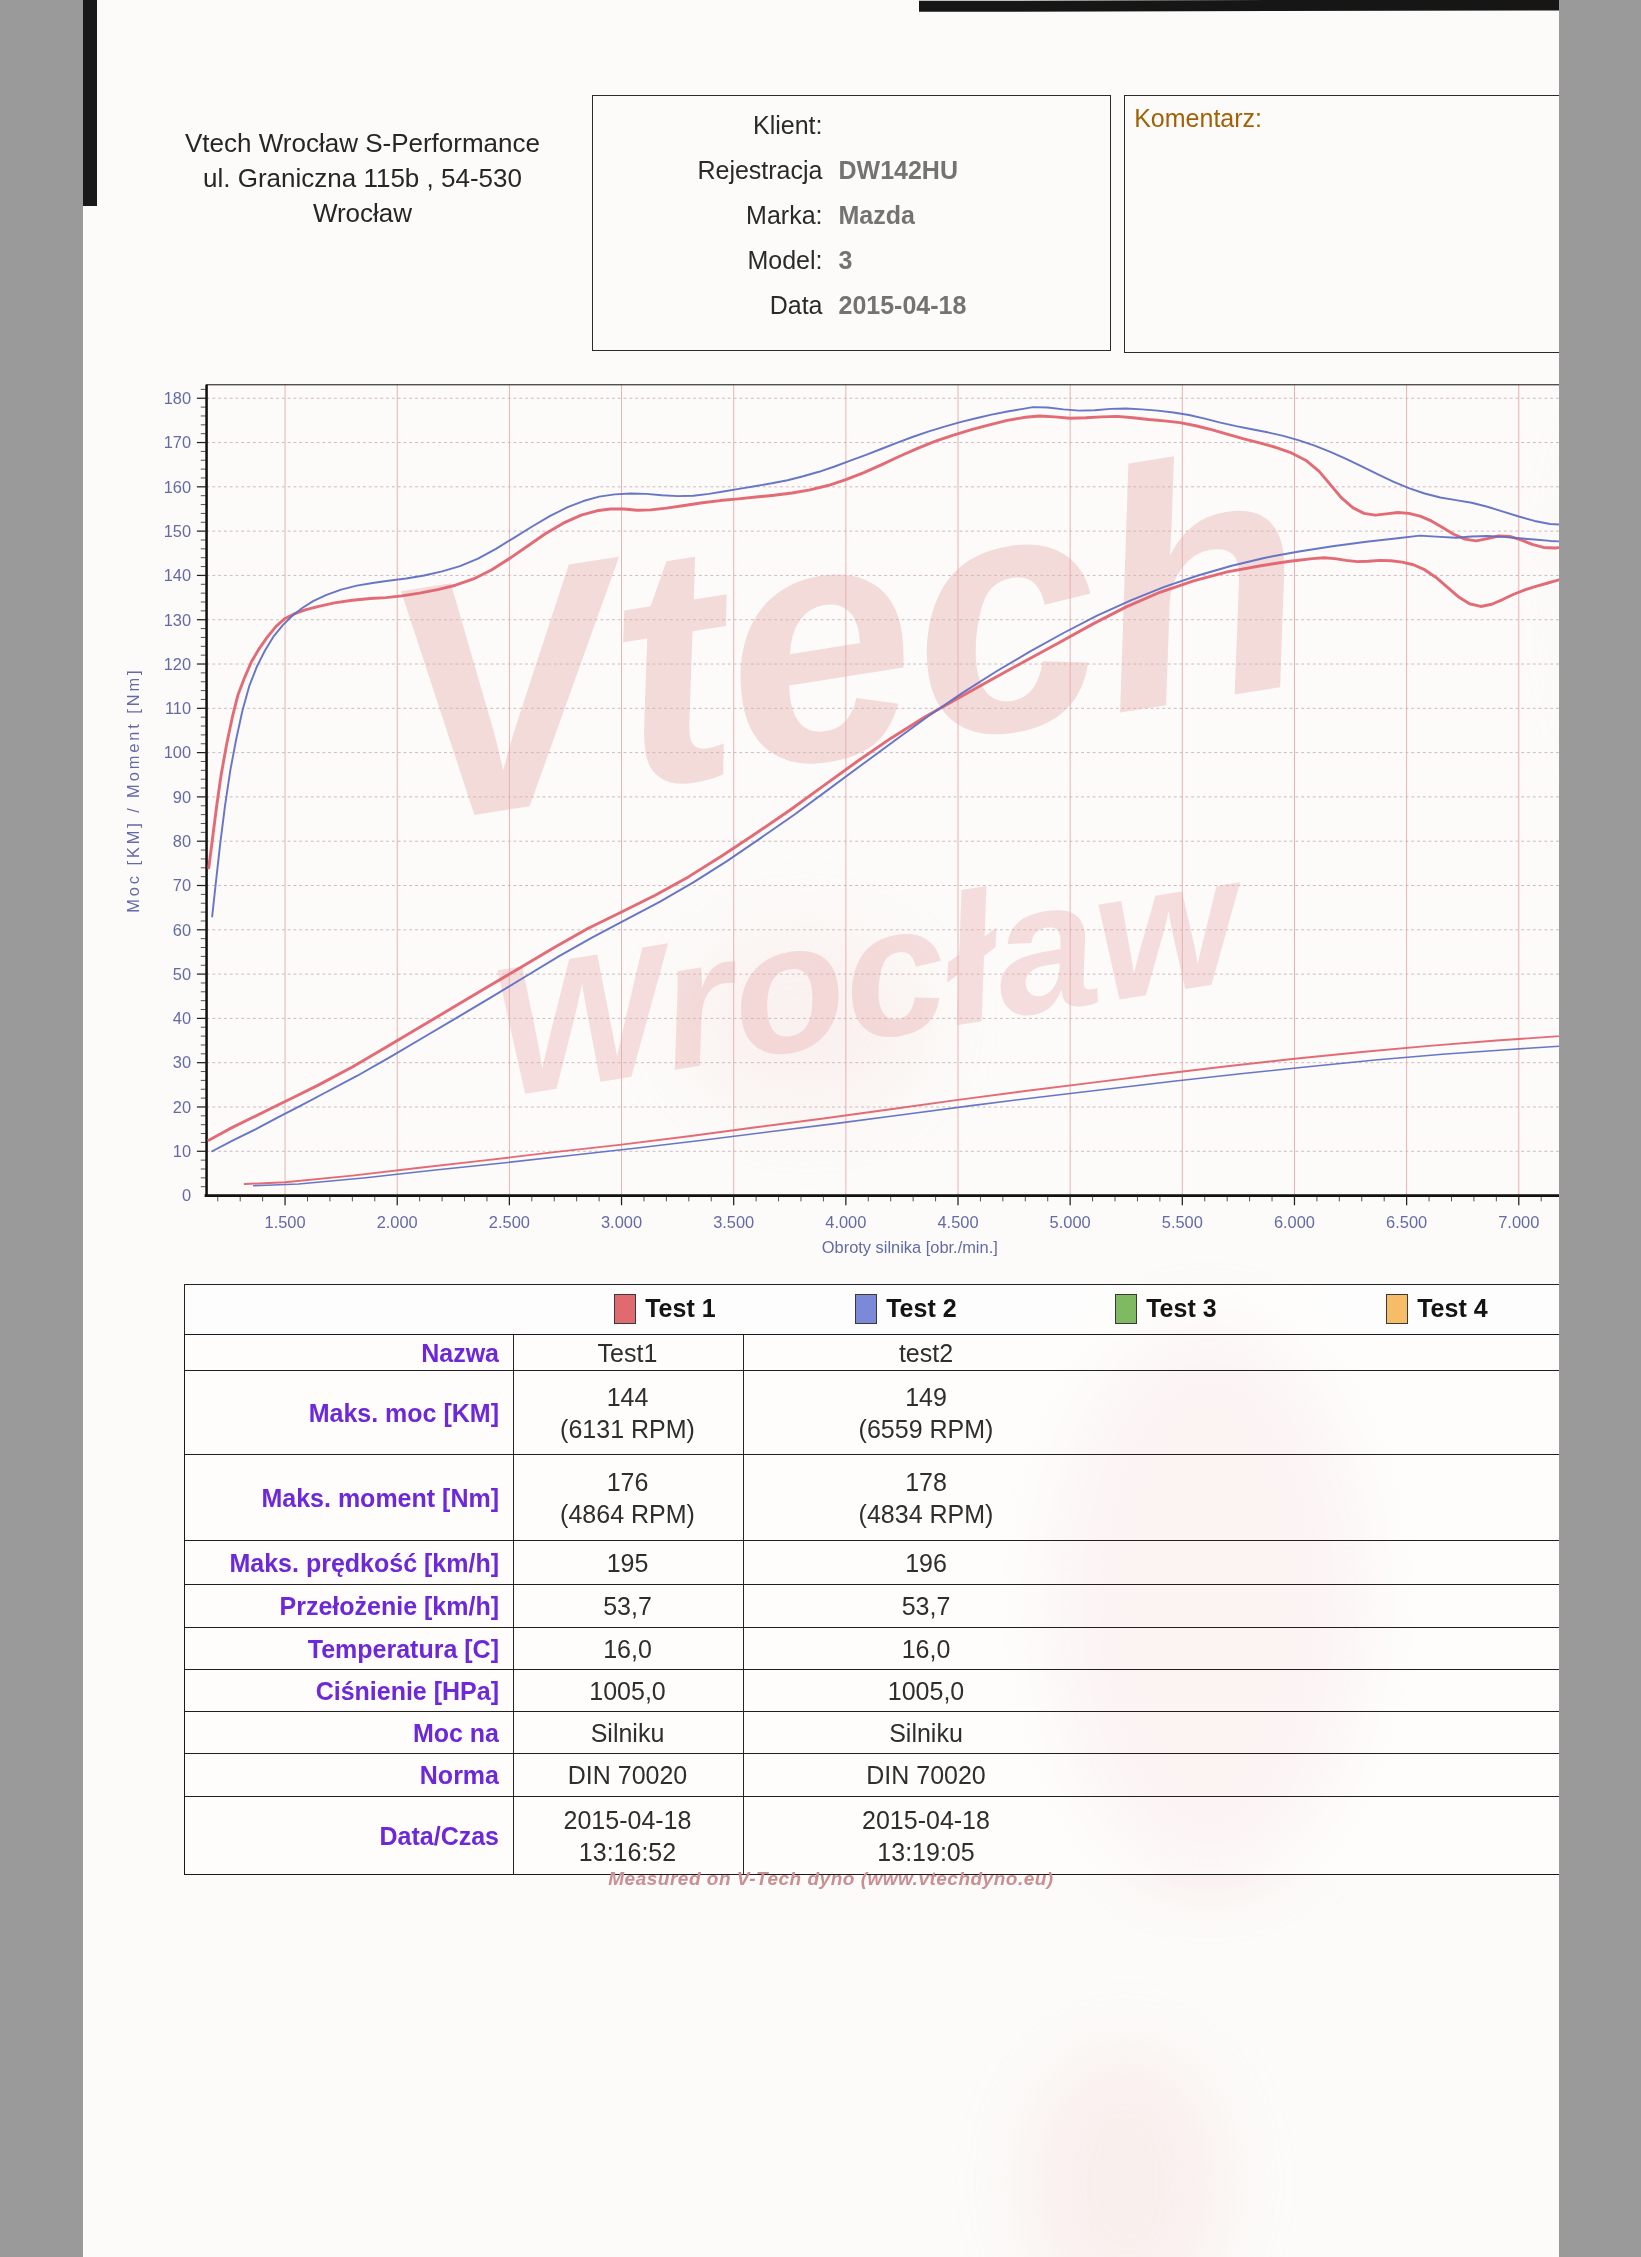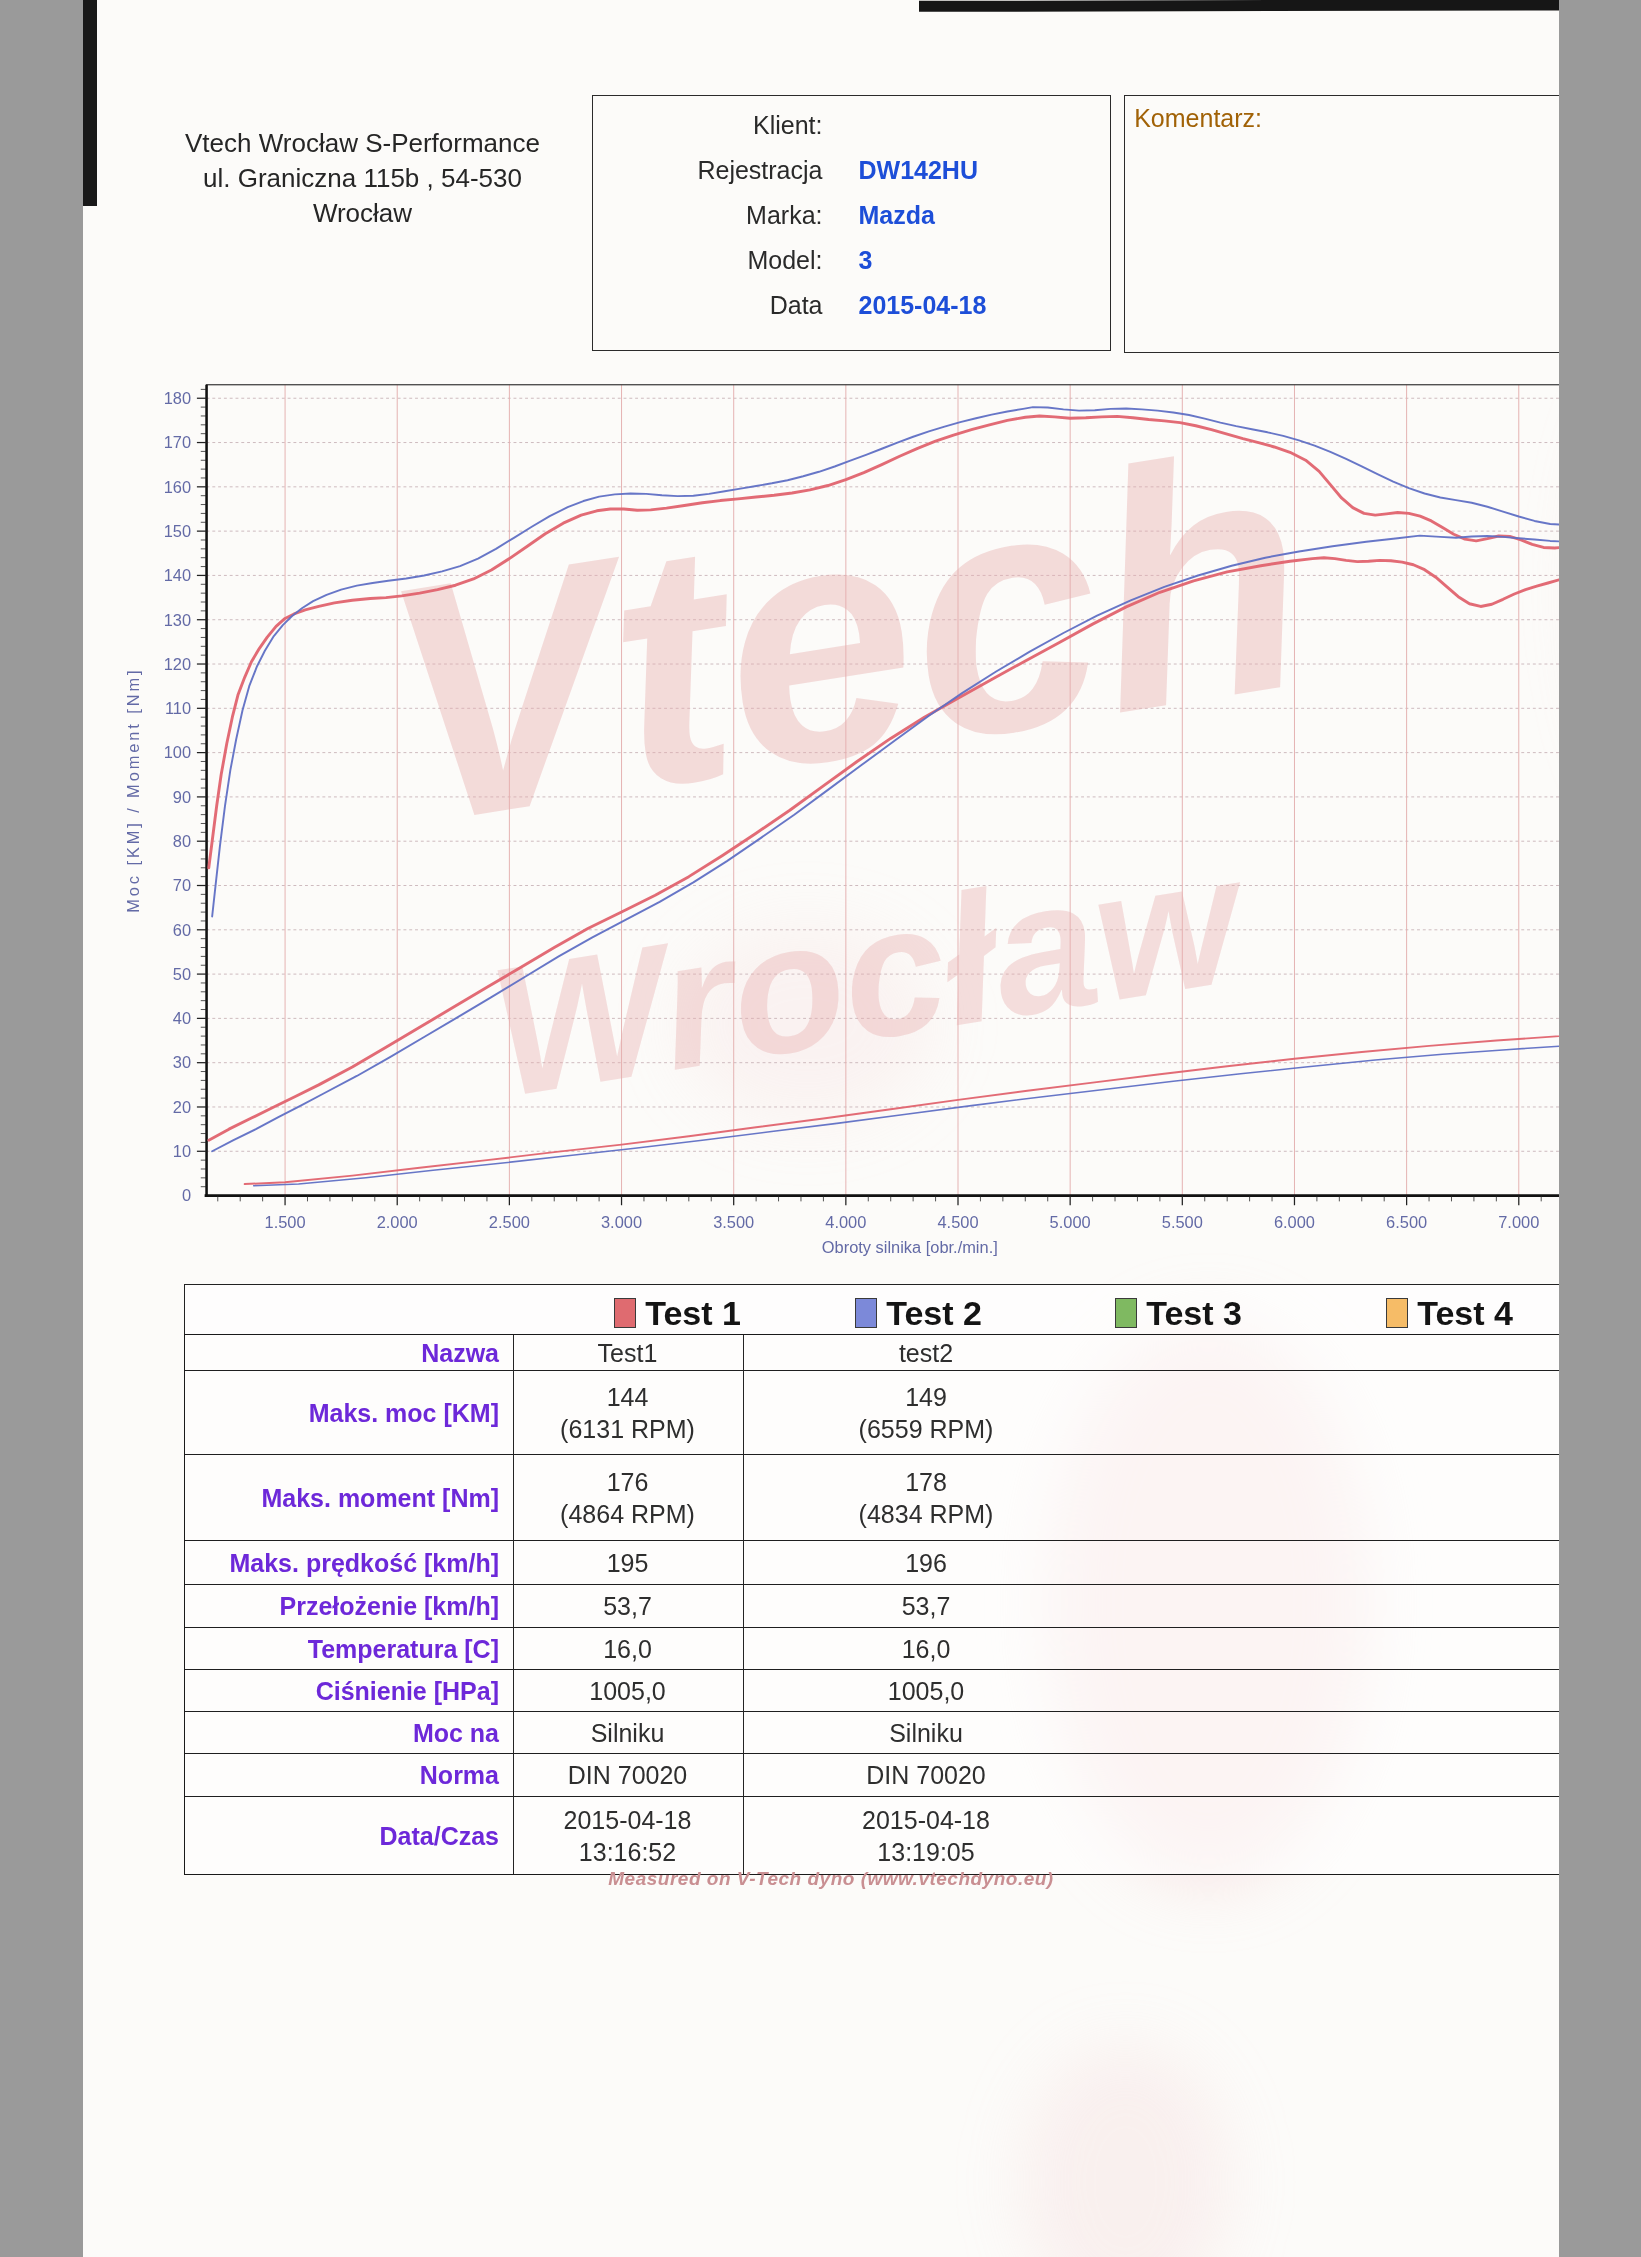--- a/index.html
+++ b/index.html
@@ -15,30 +15,30 @@
   .blob.b4{left:599px;top:927px;width:251px;height:193px;background:rgba(246,205,205,.18);}
   
   .address{position:absolute;left:77px;top:126px;width:406px;text-align:center;
            font-size:26px;line-height:1.35;color:#262626;}
   .info-box{position:absolute;border:1.9px solid #2b2b2b;background:transparent;}
   .klient-box{left:509px;top:95px;width:517px;height:254px;}
   .komentarz-box{left:1041px;top:95px;width:546px;height:256px;}
   .klient-grid{display:grid;grid-template-columns:230px 1fr;column-gap:15.4px;row-gap:13.5px;
                padding-top:15.4px;font-size:25px;color:#2a2a2a;gap:16px;}
   .klient-grid .lbl{text-align:right;}
-  .klient-grid .val{font-weight:bold;color:#1d4ed8;margin-left:20px;}
+  .klient-grid .val{font-weight:bold;color:#737373;}
   .komentarz-title{font-size:25px;color:#a16207;padding:7.7px 0 0 9.7px;}
   
   #chart-wrap{position:absolute;left:0;top:367px;width:1641px;height:966px;}
   
   #legend-box{position:absolute;left:101px;top:1284px;width:1427px;height:50px;
               border:1.9px solid #222;border-bottom:none;background:rgba(255,255,255,.6);}
   .legend-item{position:absolute;top:8.7px;display:flex;align-items:center;gap:9.7px;}
   .legend-swatch{width:22px;height:30px;border:1.9px solid #3a3a3a;box-sizing:border-box;}
-  .legend-label{font-weight:bold;font-size:34px;color:#141414;}
+  .legend-label{font-weight:bold;font-size:25px;color:#141414;}
   #results-table{position:absolute;left:101px;top:1334px;width:1427px;border:1.9px solid #1a1a1a;
                  background:rgba(255,255,255,.55);}
   .trow{display:grid;grid-template-columns:328px 230px 367px 299px 203px;align-items:center;
         border-top:1.9px solid #1f1f1f;}
   .trow:first-child{border-top:none;}
   .tcell{font-size:25px;color:#2e2e2e;text-align:center;line-height:1.28;}
   .tlabel{font-weight:bold;color:#6d28d9;text-align:right;padding-right:13.5px;}
   .vline{position:absolute;top:0;bottom:0;width:1.9px;background:#242424;}
   #footer-note{position:absolute;left:290px;top:1868px;width:917px;text-align:center;
                font-size:19px;font-weight:bold;font-style:italic;color:#c98f92;letter-spacing:0.5px;}

